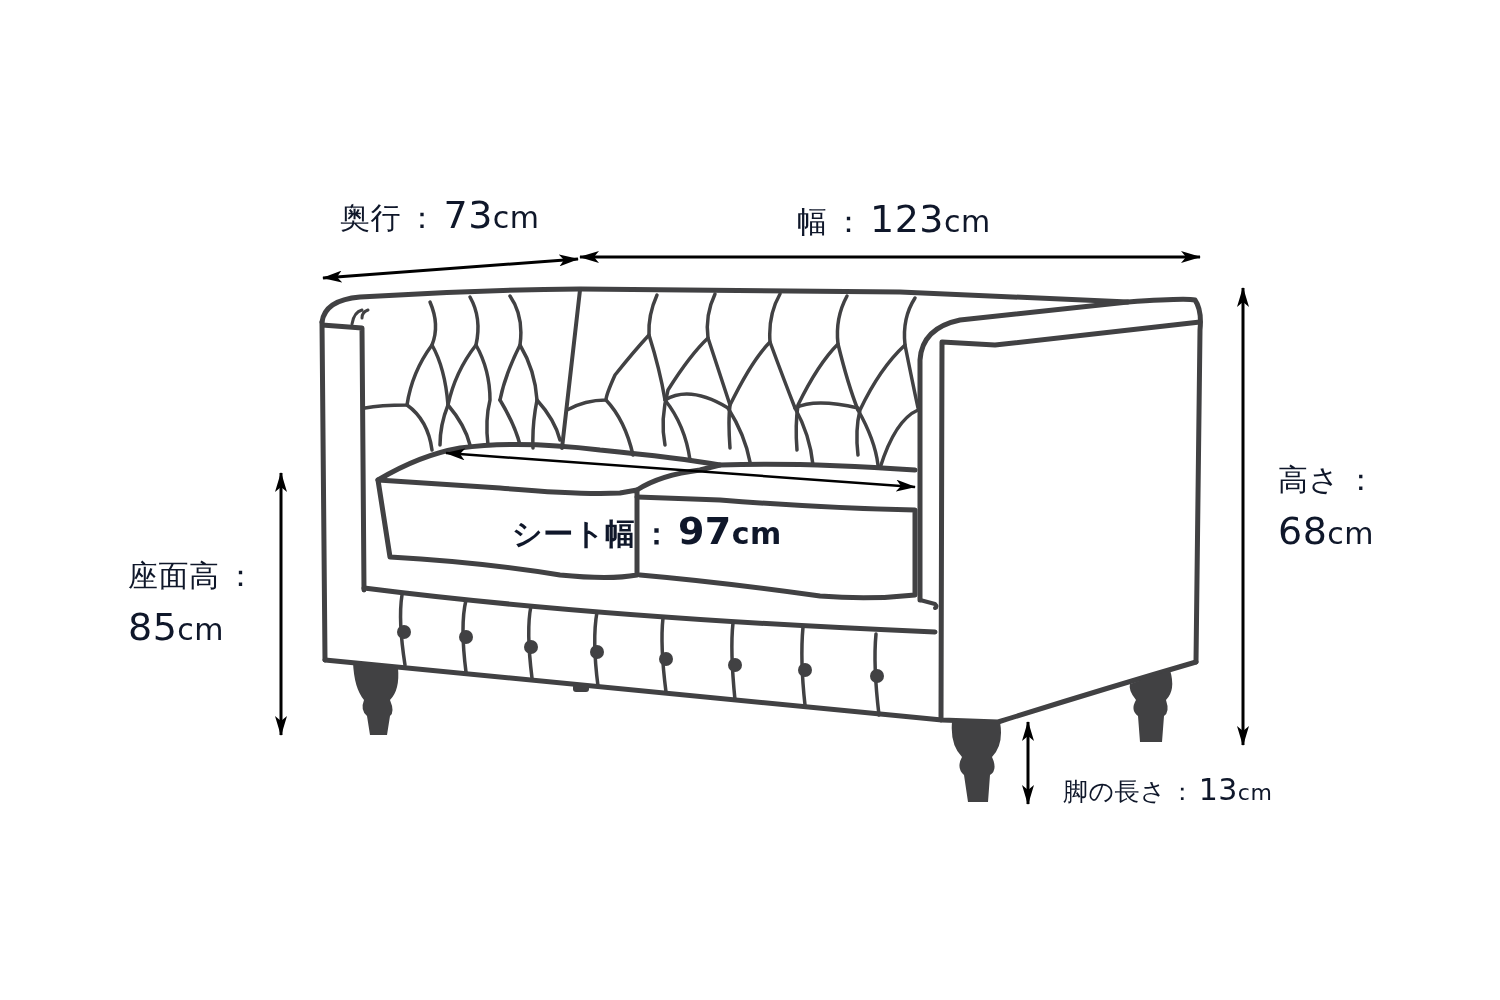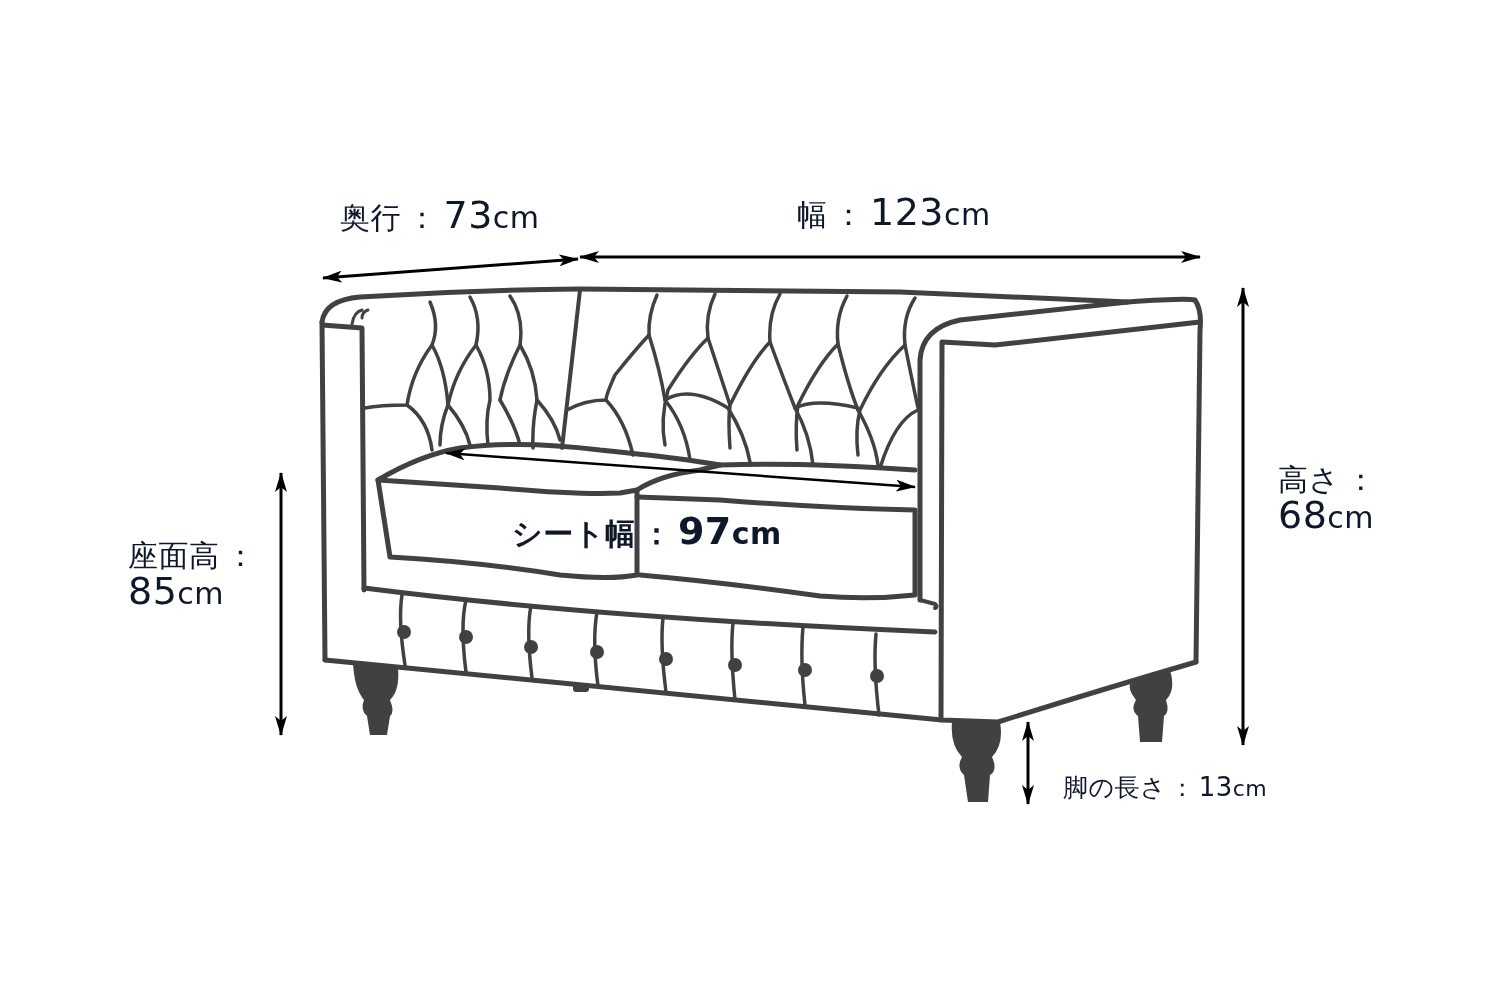--- a/index.html
+++ b/index.html
@@ -29,25 +29,25 @@
       line-height: 1.05;
       letter-spacing: 0.5px;
     }
     .label .name { font-size: 30px; }
     .label .colon { font-size: 30px; margin: 0 6px; }
     .label .num { font-size: 38px; }
     .label .unit { font-size: 30px; }
 
     .label.small .name { font-size: 25px; }
     .label.small .colon { font-size: 24px; margin: 0 4px; }
-    .label.small .num { font-size: 26px; margin-top: 41px; }
+    .label.small .num { font-size: 30px; margin-top: 41px; }
     .label.small .unit { font-size: 22px; }
 
     .label.stack .line1 { display: block; }
-    .label.stack .line2 { display: block; }
+    .label.stack .line2 { display: block; margin-top: 16px; }
 
     .seat-label {
       background: transparent;
     }
   </style>
 </head>
 <body>
 
 <svg id="diagram" viewBox="0 0 1500 1000" xmlns="http://www.w3.org/2000/svg">
   <defs>
@@ -140,30 +140,30 @@
     <line x1="281" y1="473" x2="281" y2="735" marker-start="url(#ah)" marker-end="url(#ah)"></line>
     <line x1="1028" y1="722" x2="1028" y2="804" marker-start="url(#ah)" marker-end="url(#ah)"></line>
     <line x1="446" y1="453" x2="915" y2="487" stroke-width="2.5" marker-start="url(#ah)" marker-end="url(#ah)"></line>
   </g>
 </svg>
 
 <div class="label" style="left:340px; top:196px;">
   <span class="name">奥行</span><span class="colon">：</span><span class="num">73</span><span class="unit">cm</span>
 </div>
 
-<div class="label" style="left:797px; top:193px;">
+<div class="label" style="left:797px; top:200px;">
   <span class="name">幅</span><span class="colon">：</span><span class="num">123</span><span class="unit">cm</span>
 </div>
 
 <div class="label stack" style="left:1278px; top:464px;">
   <span class="line1"><span class="name">高さ</span><span class="colon">：</span></span>
   <span class="line2"><span class="num">68</span><span class="unit">cm</span></span>
 </div>
 
-<div class="label stack" style="left:128px; top:540px;">
+<div class="label stack" style="left:128px; top:560px;">
   <span class="line1"><span class="name">座面高</span><span class="colon">：</span></span>
   <span class="line2"><span class="num">85</span><span class="unit">cm</span></span>
 </div>
 
 <div class="label seat-label" style="left:512px; top:512px;font-weight:bold;">
   <span class="name">シート幅</span><span class="colon">：</span><span class="num">97</span><span class="unit">cm</span>
 </div>
 
 <div class="label small" style="left:1063px; top:774px;">
   <span class="name">脚の長さ</span><span class="colon">：</span><span class="num">13</span><span class="unit">cm</span>

